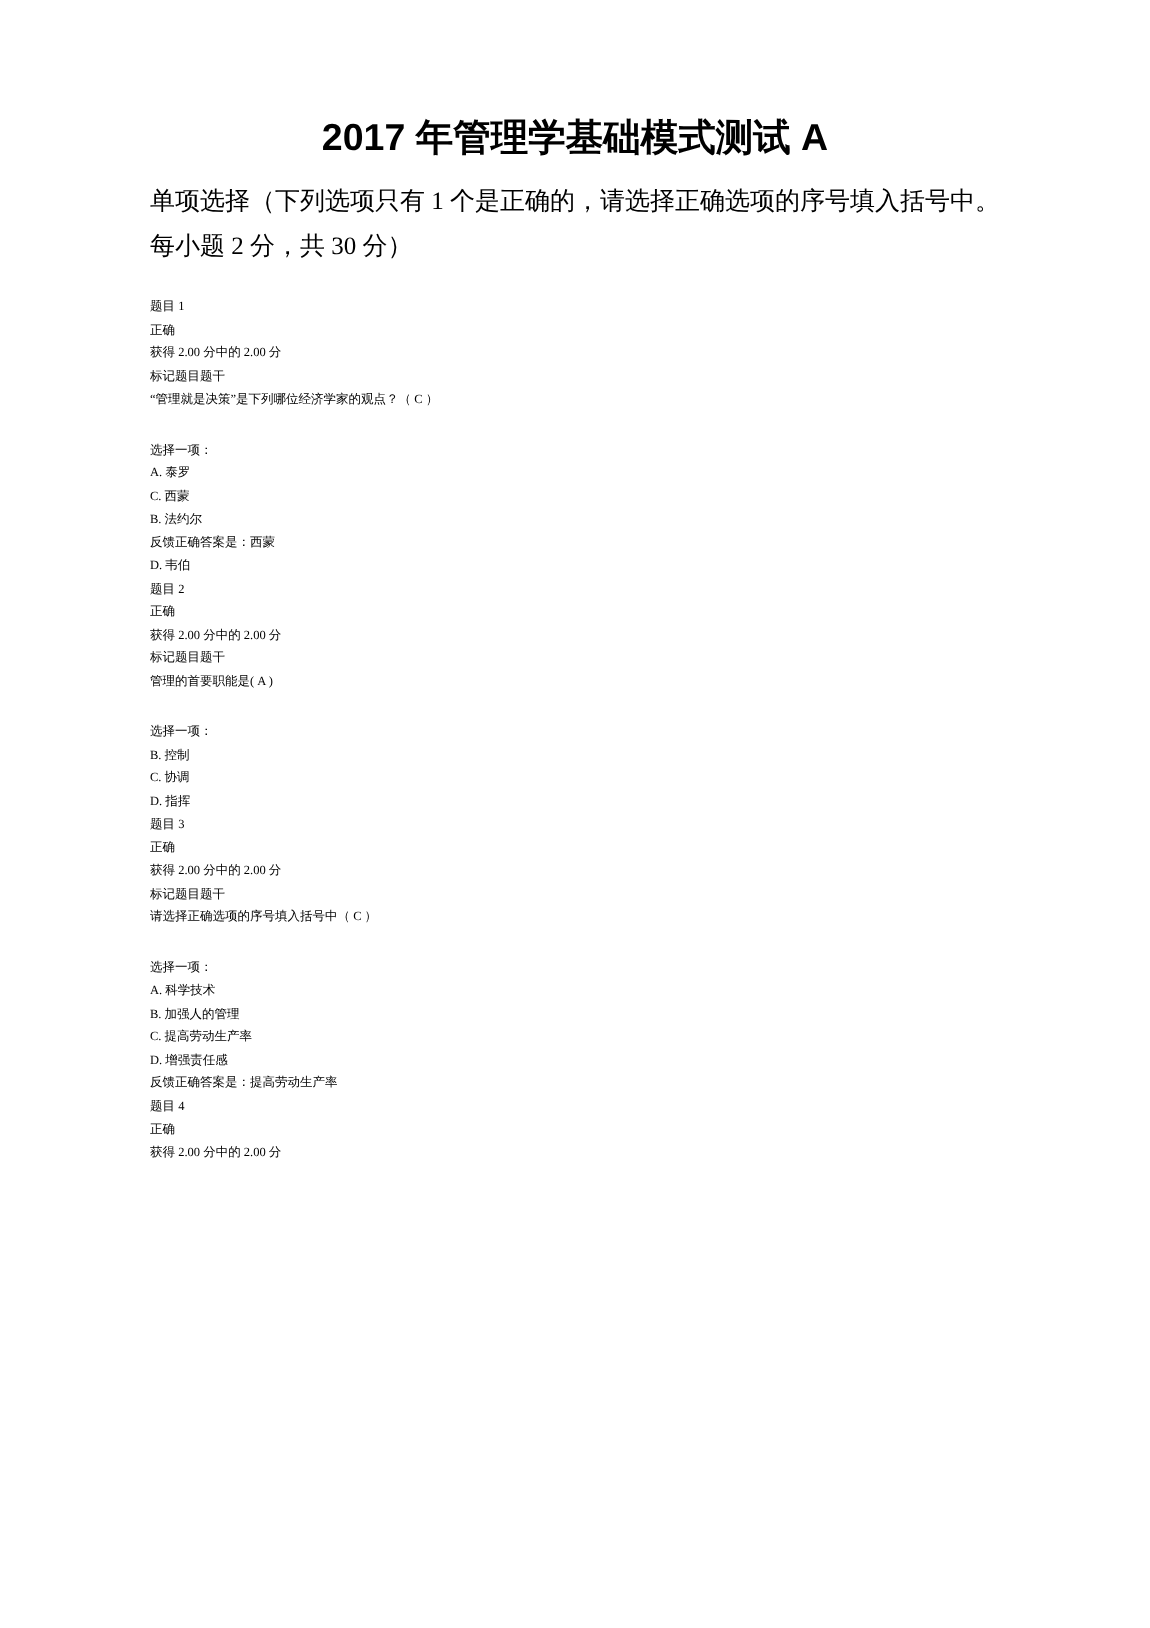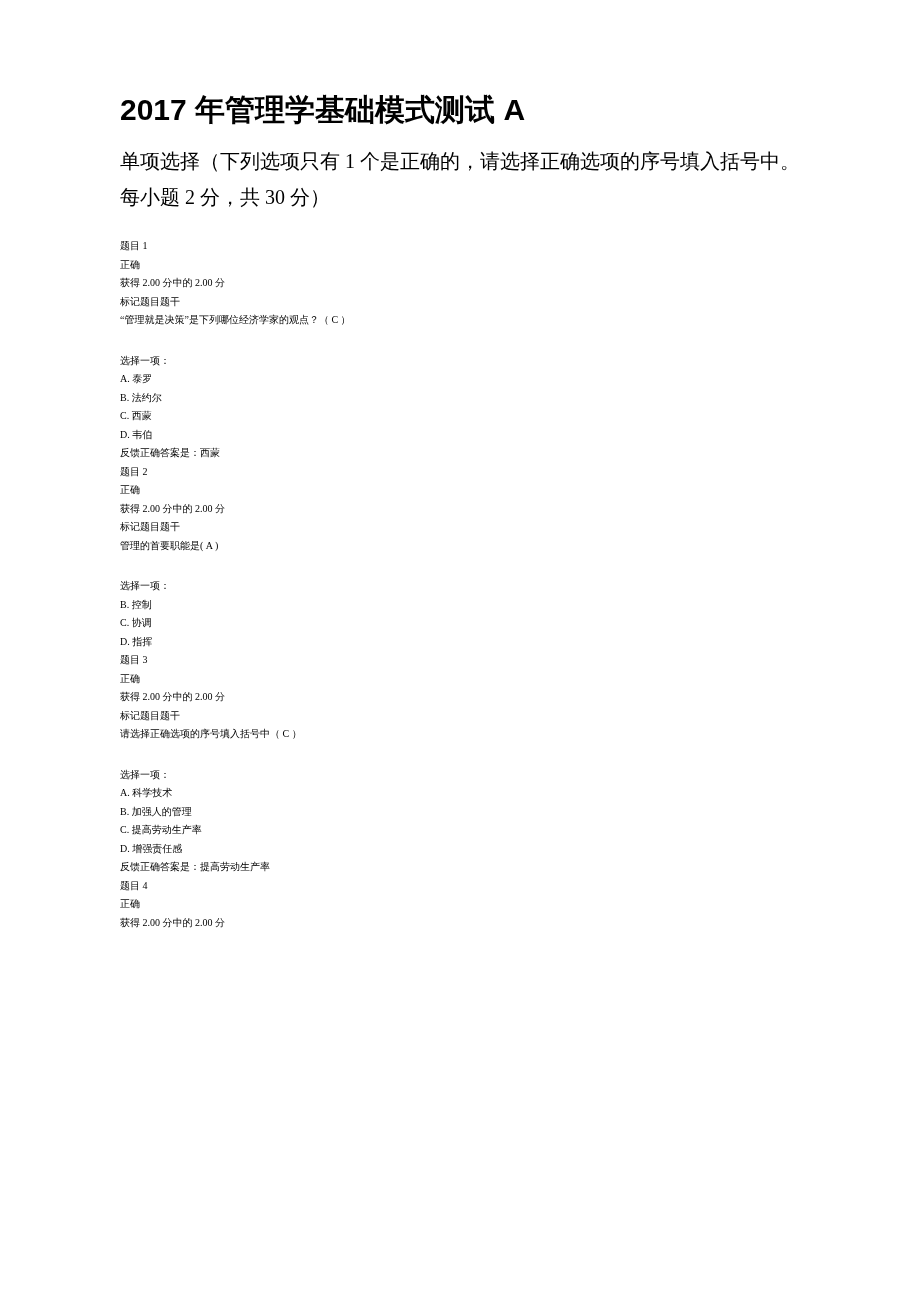--- a/index.html
+++ b/index.html
@@ -9,20 +9,21 @@
     font-family: "SimSun", "宋体", serif;
     color: #000000;
   }
   .page {
     width: 920px;
     min-height: 1302px;
     padding: 90px 120px 60px 120px;
     box-sizing: border-box;
   }
   .title {
+    text-align: center;
     font-family: "SimHei", "黑体", sans-serif;
     font-weight: bold;
     font-size: 30px;
     margin-bottom: 12px;
   }
   .instructions {
     font-size: 20px;
     line-height: 1.8;
     margin-bottom: 22px;
   }
@@ -49,24 +50,24 @@
     <div class="line">题目 1</div>
     <div class="line">正确</div>
     <div class="line">获得 2.00 分中的 2.00 分</div>
     <div class="line"> 标记题目题干</div>
     <div class="line">“管理就是决策”是下列哪位经济学家的观点？（ C ）</div>
   </div>
 
   <div class="qblock">
     <div class="line">选择一项：</div>
     <div class="line">A.  泰罗</div>
+    <div class="line">C.  西蒙</div>
     <div class="line">B.  法约尔</div>
-    <div class="line">C.  西蒙</div>
+    <div class="line">反馈正确答案是：西蒙</div>
     <div class="line">D.  韦伯</div>
-    <div class="line">反馈正确答案是：西蒙</div>
 
     <div class="line">题目 2</div>
     <div class="line">正确</div>
     <div class="line">获得 2.00 分中的 2.00 分</div>
     <div class="line"> 标记题目题干</div>
     <div class="line">管理的首要职能是( A     )</div>
   </div>
 
   <div class="qblock">
     <div class="line">选择一项：</div>

